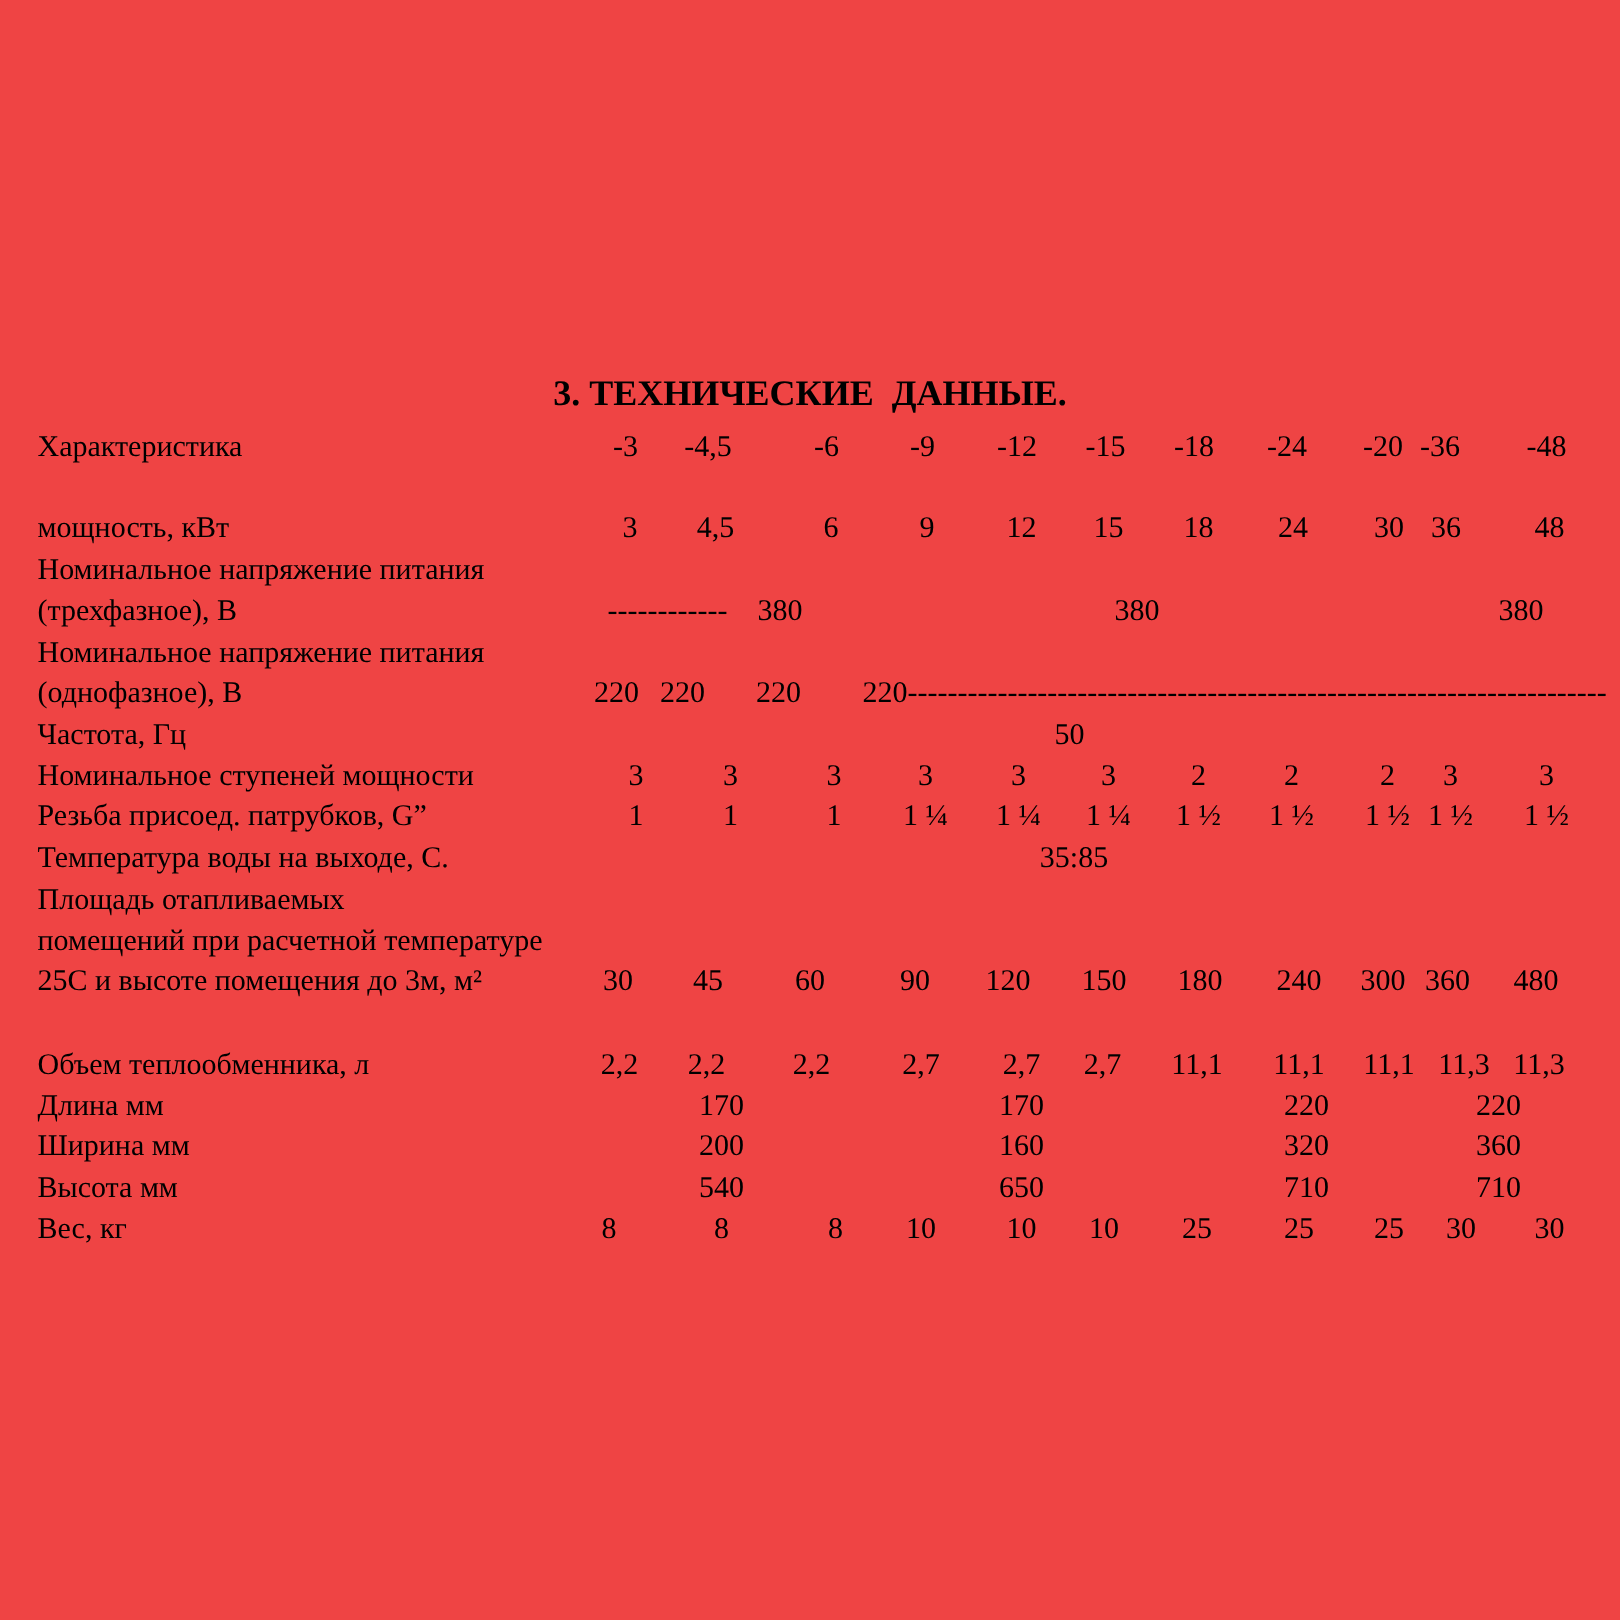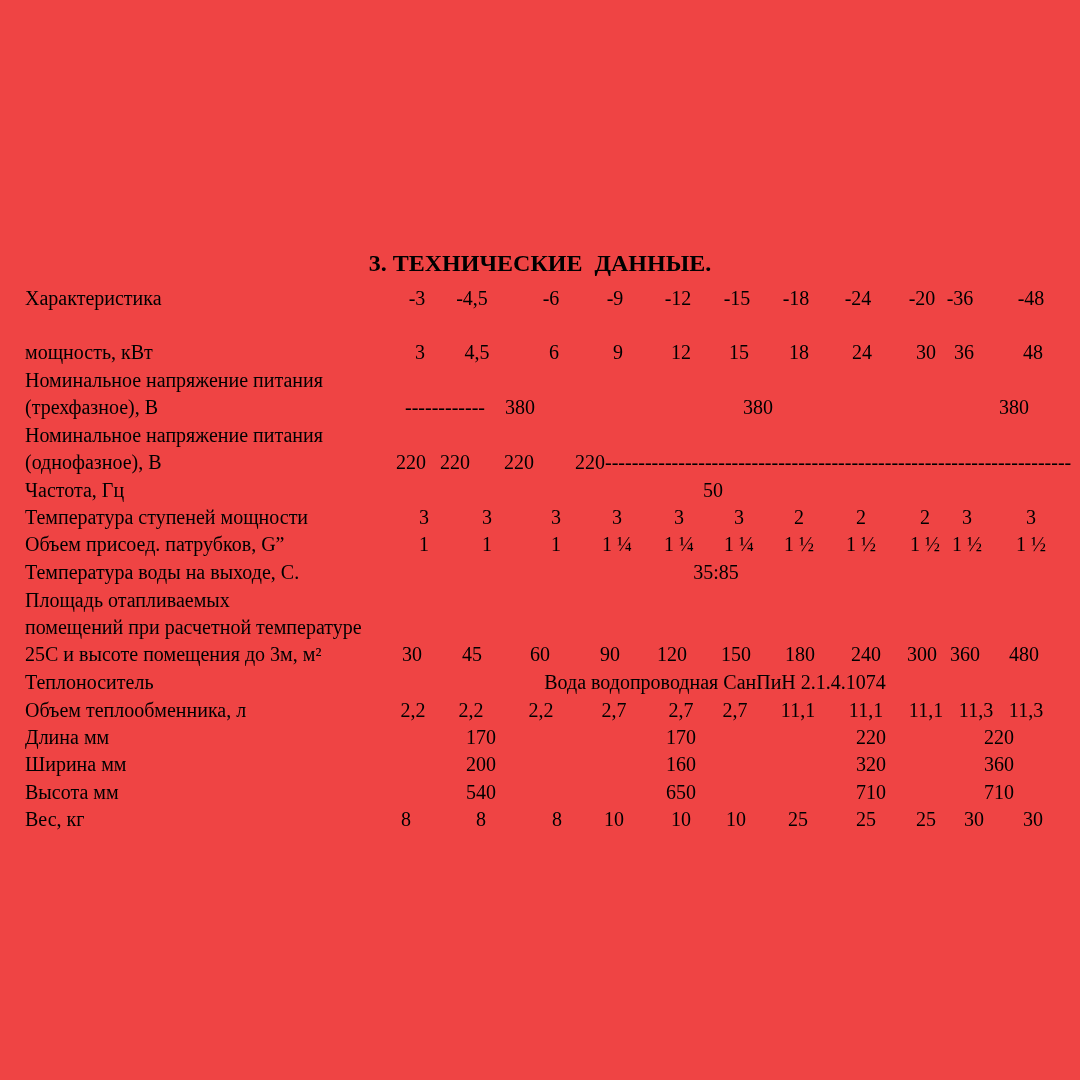--- a/index.html
+++ b/index.html
@@ -109,35 +109,35 @@
         <span class="cell" style="left: 411px;">220</span>
         <span class="cell" style="left: 455px;">220</span>
         <span class="cell" style="left: 519px;">220</span>
         <span class="cell left" style="left: 575px;">220----------------------------------------------------------------------</span>
       </div>
       <div class="row" style="top: 479px;">
         <span class="label">Частота, Гц</span>
         <span class="cell" style="left: 713px;">50</span>
       </div>
       <div class="row" style="top: 506px;">
-        <span class="label">Температура ступеней мощности</span>
+        <span class="label">Номинальное ступеней мощности</span>
         <span class="cell" style="left: 424px;">3</span>
         <span class="cell" style="left: 487px;">3</span>
         <span class="cell" style="left: 556px;">3</span>
         <span class="cell" style="left: 617px;">3</span>
         <span class="cell" style="left: 679px;">3</span>
         <span class="cell" style="left: 739px;">3</span>
         <span class="cell" style="left: 799px;">2</span>
         <span class="cell" style="left: 861px;">2</span>
         <span class="cell" style="left: 925px;">2</span>
         <span class="cell" style="left: 967px;">3</span>
         <span class="cell" style="left: 1031px;">3</span>
       </div>
       <div class="row" style="top: 533px;">
-        <span class="label">Объем присоед. патрубков, G”</span>
+        <span class="label">Резьба присоед. патрубков, G”</span>
         <span class="cell" style="left: 424px;">1</span>
         <span class="cell" style="left: 487px;">1</span>
         <span class="cell" style="left: 556px;">1</span>
         <span class="cell" style="left: 617px;">1 ¼</span>
         <span class="cell" style="left: 679px;">1 ¼</span>
         <span class="cell" style="left: 739px;">1 ¼</span>
         <span class="cell" style="left: 799px;">1 ½</span>
         <span class="cell" style="left: 861px;">1 ½</span>
         <span class="cell" style="left: 925px;">1 ½</span>
         <span class="cell" style="left: 967px;">1 ½</span>
@@ -160,24 +160,20 @@
         <span class="cell" style="left: 540px;">60</span>
         <span class="cell" style="left: 610px;">90</span>
         <span class="cell" style="left: 672px;">120</span>
         <span class="cell" style="left: 736px;">150</span>
         <span class="cell" style="left: 800px;">180</span>
         <span class="cell" style="left: 866px;">240</span>
         <span class="cell" style="left: 922px;">300</span>
         <span class="cell" style="left: 965px;">360</span>
         <span class="cell" style="left: 1024px;">480</span>
       </div>
-      <div class="row" style="top: 671px;">
-        <span class="label">Теплоноситель</span>
-        <span class="cell" style="left: 715px;">Вода водопроводная СанПиН 2.1.4.1074</span>
-      </div>
       <div class="row" style="top: 699px;">
         <span class="label">Объем теплообменника, л</span>
         <span class="cell" style="left: 413px;">2,2</span>
         <span class="cell" style="left: 471px;">2,2</span>
         <span class="cell" style="left: 541px;">2,2</span>
         <span class="cell" style="left: 614px;">2,7</span>
         <span class="cell" style="left: 681px;">2,7</span>
         <span class="cell" style="left: 735px;">2,7</span>
         <span class="cell" style="left: 798px;">11,1</span>
         <span class="cell" style="left: 866px;">11,1</span>

